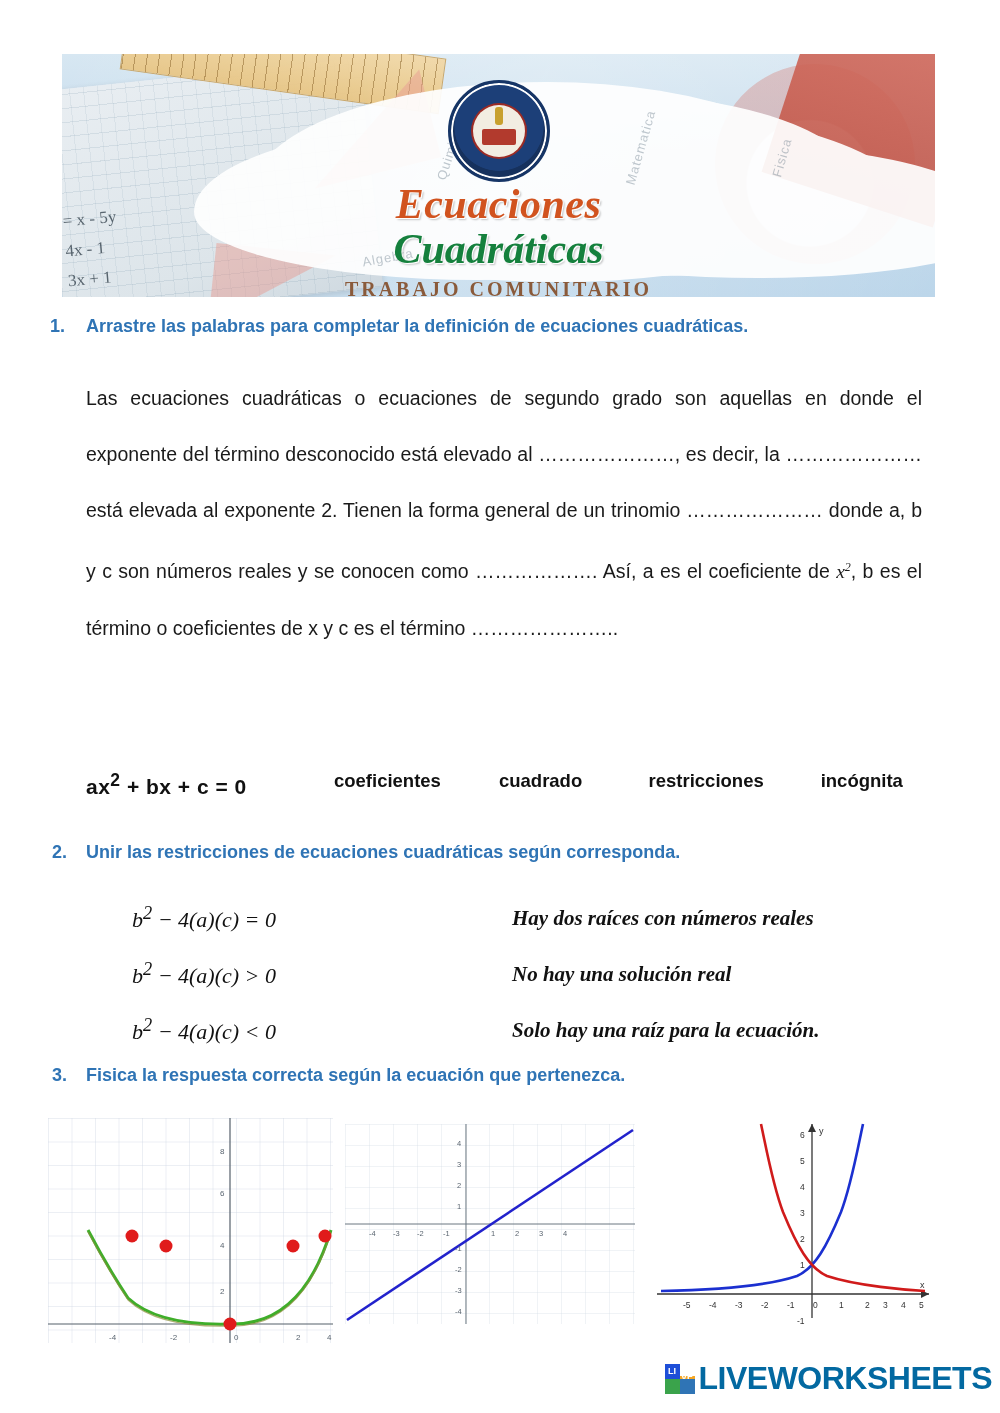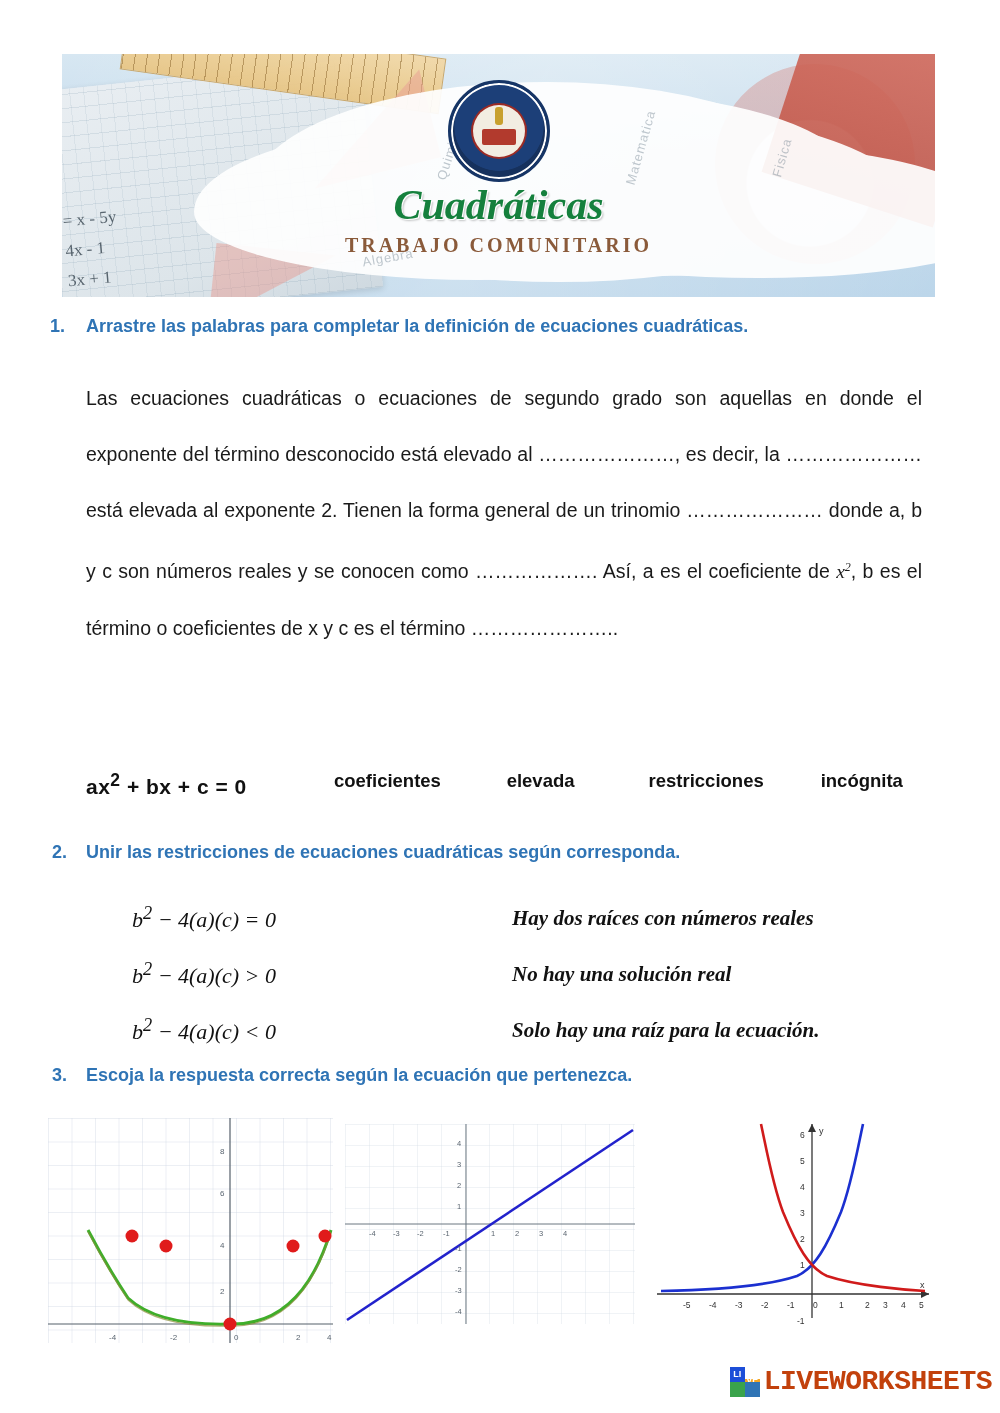--- a/index.html
+++ b/index.html
@@ -322,25 +322,25 @@
     font-size: 9px;
     font-weight: bold;
     color: #ffffff;
     font-family: "Liberation Sans", sans-serif;
   }
   .lw-l { background: #1d4ed8; }
   .lw-i { background: #f5a623; margin-top: 12px; }
   .lw-v { background: #3aa34b; }
   .lw-e { background: #2f74b5; }
   .lw-text {
-    font-size: 28px;
-    font-weight: bold;
-    color: #c2410c;
+    font-size: 32px;
+    font-weight: bold;
+    color: #0369a1;
     letter-spacing: -0.5px;
-    font-family: Liberation Mono, monospace;
+    font-family: Liberation Sans, sans-serif;
   }
 </style>
 </head>
 <body>
 
 <div class="banner">
   <div class="banner-bg"></div>
   <div class="banner-paper-left">
     <div class="gridlines"></div>
   </div>
@@ -364,36 +364,37 @@
   <div class="banner-watermark" style="left:700px; top:96px; transform: rotate(-74deg);">Fisica</div>
   <div class="banner-watermark" style="left:300px; top:196px; transform: rotate(-10deg);">Algebra</div>
 
   <div class="banner-seal">
     <div class="inner"></div>
     <div class="book"></div>
     <div class="torch"></div>
   </div>
 
   <div class="banner-title">
+    <div class="l1">Ecuaciones</div>
     <div class="l2">Cuadráticas</div>
     <div class="banner-sub">TRABAJO COMUNITARIO</div>
   </div>
 </div>
 
 <div class="q-num" style="left:50px; top:316px;">1.</div>
 <div class="q-title" style="left:86px; top:316px;">Arrastre las palabras para completar la definición de ecuaciones cuadráticas.</div>
 
 <div class="para">
   <span>Las ecuaciones cuadráticas o ecuaciones de segundo grado son aquellas en donde el exponente del término desconocido está elevado al …………………, es decir, la ………………… está elevada al exponente 2. Tienen la forma general de un trinomio ………………… donde a, b y c son números reales y se conocen como ………………. Así, a es el coeficiente de </span><span class="sup">x<sup>2</sup></span><span>, b es el término o coeficientes de x y c es el término …………………..</span>
 </div>
 
 <div class="wordbank">
   <div class="wb-formula">ax<sup>2</sup> + bx + c = 0</div>
   <div class="wb-word wb-w1">coeficientes</div>
-  <div class="wb-word wb-w2">elevada</div>
+  <div class="wb-word wb-w2">cuadrado</div>
   <div class="wb-word wb-w3">restricciones</div>
   <div class="wb-word wb-w4">incógnita</div>
 </div>
 
 <div class="q-num" style="left:52px; top:842px;">2.</div>
 <div class="q-title" style="left:86px; top:842px;">Unir las restricciones de ecuaciones cuadráticas según corresponda.</div>
 
 <div class="match">
   <div class="match-row">
     <div class="match-left">b<sup>2</sup> − 4(<span class="var">a</span>)(<span class="var">c</span>) = 0</div>
@@ -403,21 +404,21 @@
     <div class="match-left">b<sup>2</sup> − 4(<span class="var">a</span>)(<span class="var">c</span>) &gt; 0</div>
     <div class="match-right">No hay una solución real</div>
   </div>
   <div class="match-row">
     <div class="match-left">b<sup>2</sup> − 4(<span class="var">a</span>)(<span class="var">c</span>) &lt; 0</div>
     <div class="match-right">Solo hay una raíz para la ecuación.</div>
   </div>
 </div>
 
 <div class="q-num" style="left:52px; top:1065px;">3.</div>
-<div class="q-title" style="left:86px; top:1065px;">Escoja la respuesta correcta según la ecuación que pertenezca.</div>
+<div class="q-title" style="left:86px; top:1065px;">Fisica la respuesta correcta según la ecuación que pertenezca.</div>
 
 <div class="graphs">
 
   <div class="graph-box g1">
     <svg width="285" height="225" viewBox="0 0 285 225">
       <defs>
         <pattern id="grid1" width="23.5" height="23.5" patternUnits="userSpaceOnUse">
           <path d="M 23.5 0 L 0 0 0 23.5" fill="none" stroke="#cfd8e3" stroke-width="0.8"></path>
         </pattern>
       </defs>

